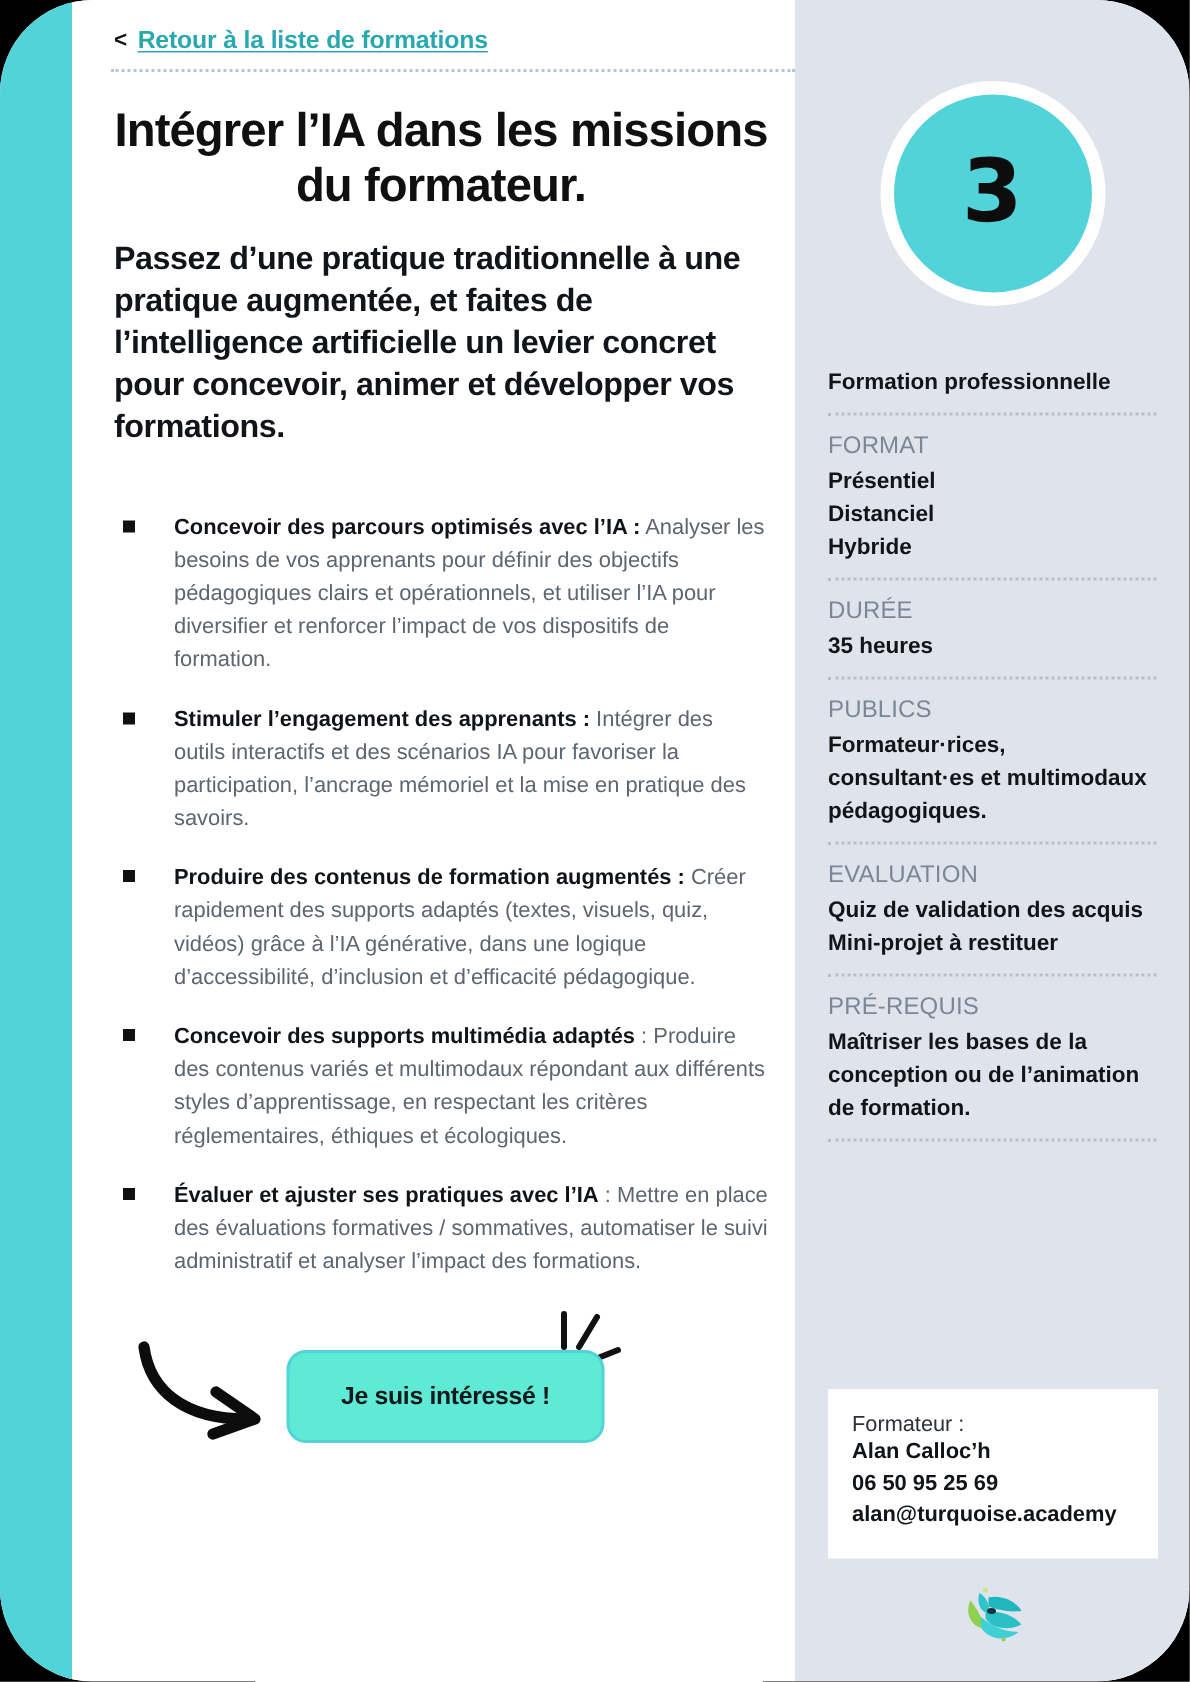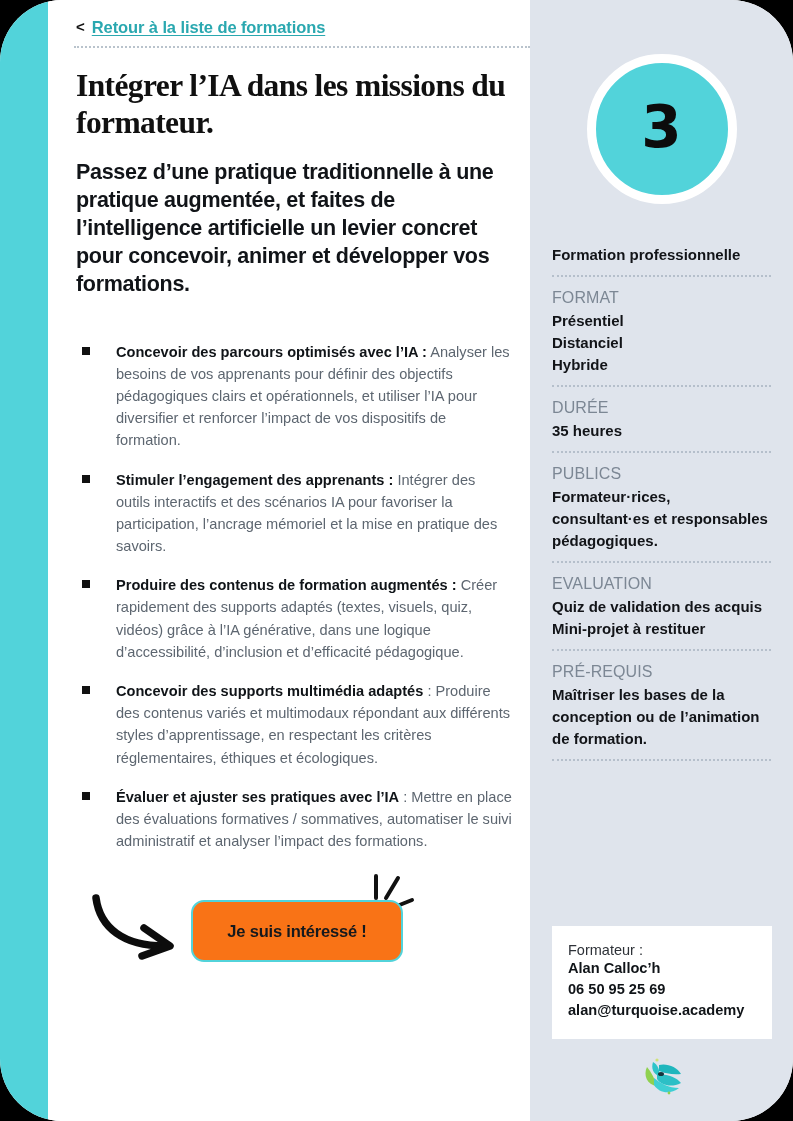--- a/index.html
+++ b/index.html
@@ -43,24 +43,24 @@
   .backlink{
     font-size:16.5px;color:#2aa8b0;font-weight:600;
     text-decoration:underline;text-underline-offset:2px;
     letter-spacing:-0.1px;cursor:pointer;
   }
   .dotted-top{
     border-top:2px dotted #b9c3cc;
     height:0;margin:0 -18px 0 -2px;
   }
   h1.title{
-    font-family:Liberation Serif, serif;
+    font-family:Liberation Sans, sans-serif;
     font-size:31.5px;line-height:1.16;
     font-weight:700;color:#101010;
-    margin:20px 0 0 0;letter-spacing:-0.6px;
+    margin:20px 0 0 0;letter-spacing:-0.6px;text-align:center;
   }
   h2.subtitle{
     font-size:21.5px;line-height:1.30;
     font-weight:700;color:#111418;
     margin:18px 0 0 0;letter-spacing:-0.3px;
   }
   ul.points{
     list-style:none;margin:42px 0 0 0;padding:0;
   }
   ul.points li{
@@ -79,21 +79,21 @@
   }
   
   .cta-zone{
     position:relative;height:130px;margin-top:22px;
   }
   .arrow-svg{position:absolute;left:14px;top:16px;}
   .spark-svg{position:absolute;left:288px;top:-2px;}
   .cta-btn{
     position:absolute;left:115px;top:26px;
     width:208px;height:58px;
-    background:#f97316;
+    background:#5eead4;
     border:2.5px solid #52d3da;
     border-radius:13px;
     display:flex;align-items:center;justify-content:center;
     font-size:16.5px;font-weight:700;color:#15191d;
     cursor:pointer;
     letter-spacing:-0.2px;
   }
   
   .side{
     position:absolute;left:530px;top:0;width:263px;height:1121px;
@@ -210,21 +210,21 @@
           <div class="meta-value" style="white-space: pre-line;">Présentiel
 Distanciel
 Hybride</div>
         </div>
         <div class="meta-block">
           <div class="meta-label">DURÉE</div>
           <div class="meta-value" style="white-space: pre-line;">35 heures</div>
         </div>
         <div class="meta-block">
           <div class="meta-label">PUBLICS</div>
-          <div class="meta-value" style="white-space: pre-line;">Formateur·rices, consultant·es et responsables pédagogiques.</div>
+          <div class="meta-value" style="white-space: pre-line;">Formateur·rices, consultant·es et multimodaux pédagogiques.</div>
         </div>
         <div class="meta-block">
           <div class="meta-label">EVALUATION</div>
           <div class="meta-value" style="white-space: pre-line;">Quiz de validation des acquis
 Mini-projet à restituer</div>
         </div>
         <div class="meta-block">
           <div class="meta-label">PRÉ-REQUIS</div>
           <div class="meta-value" style="white-space: pre-line;">Maîtriser les bases de la conception ou de l’animation de formation.</div>
         </div>

